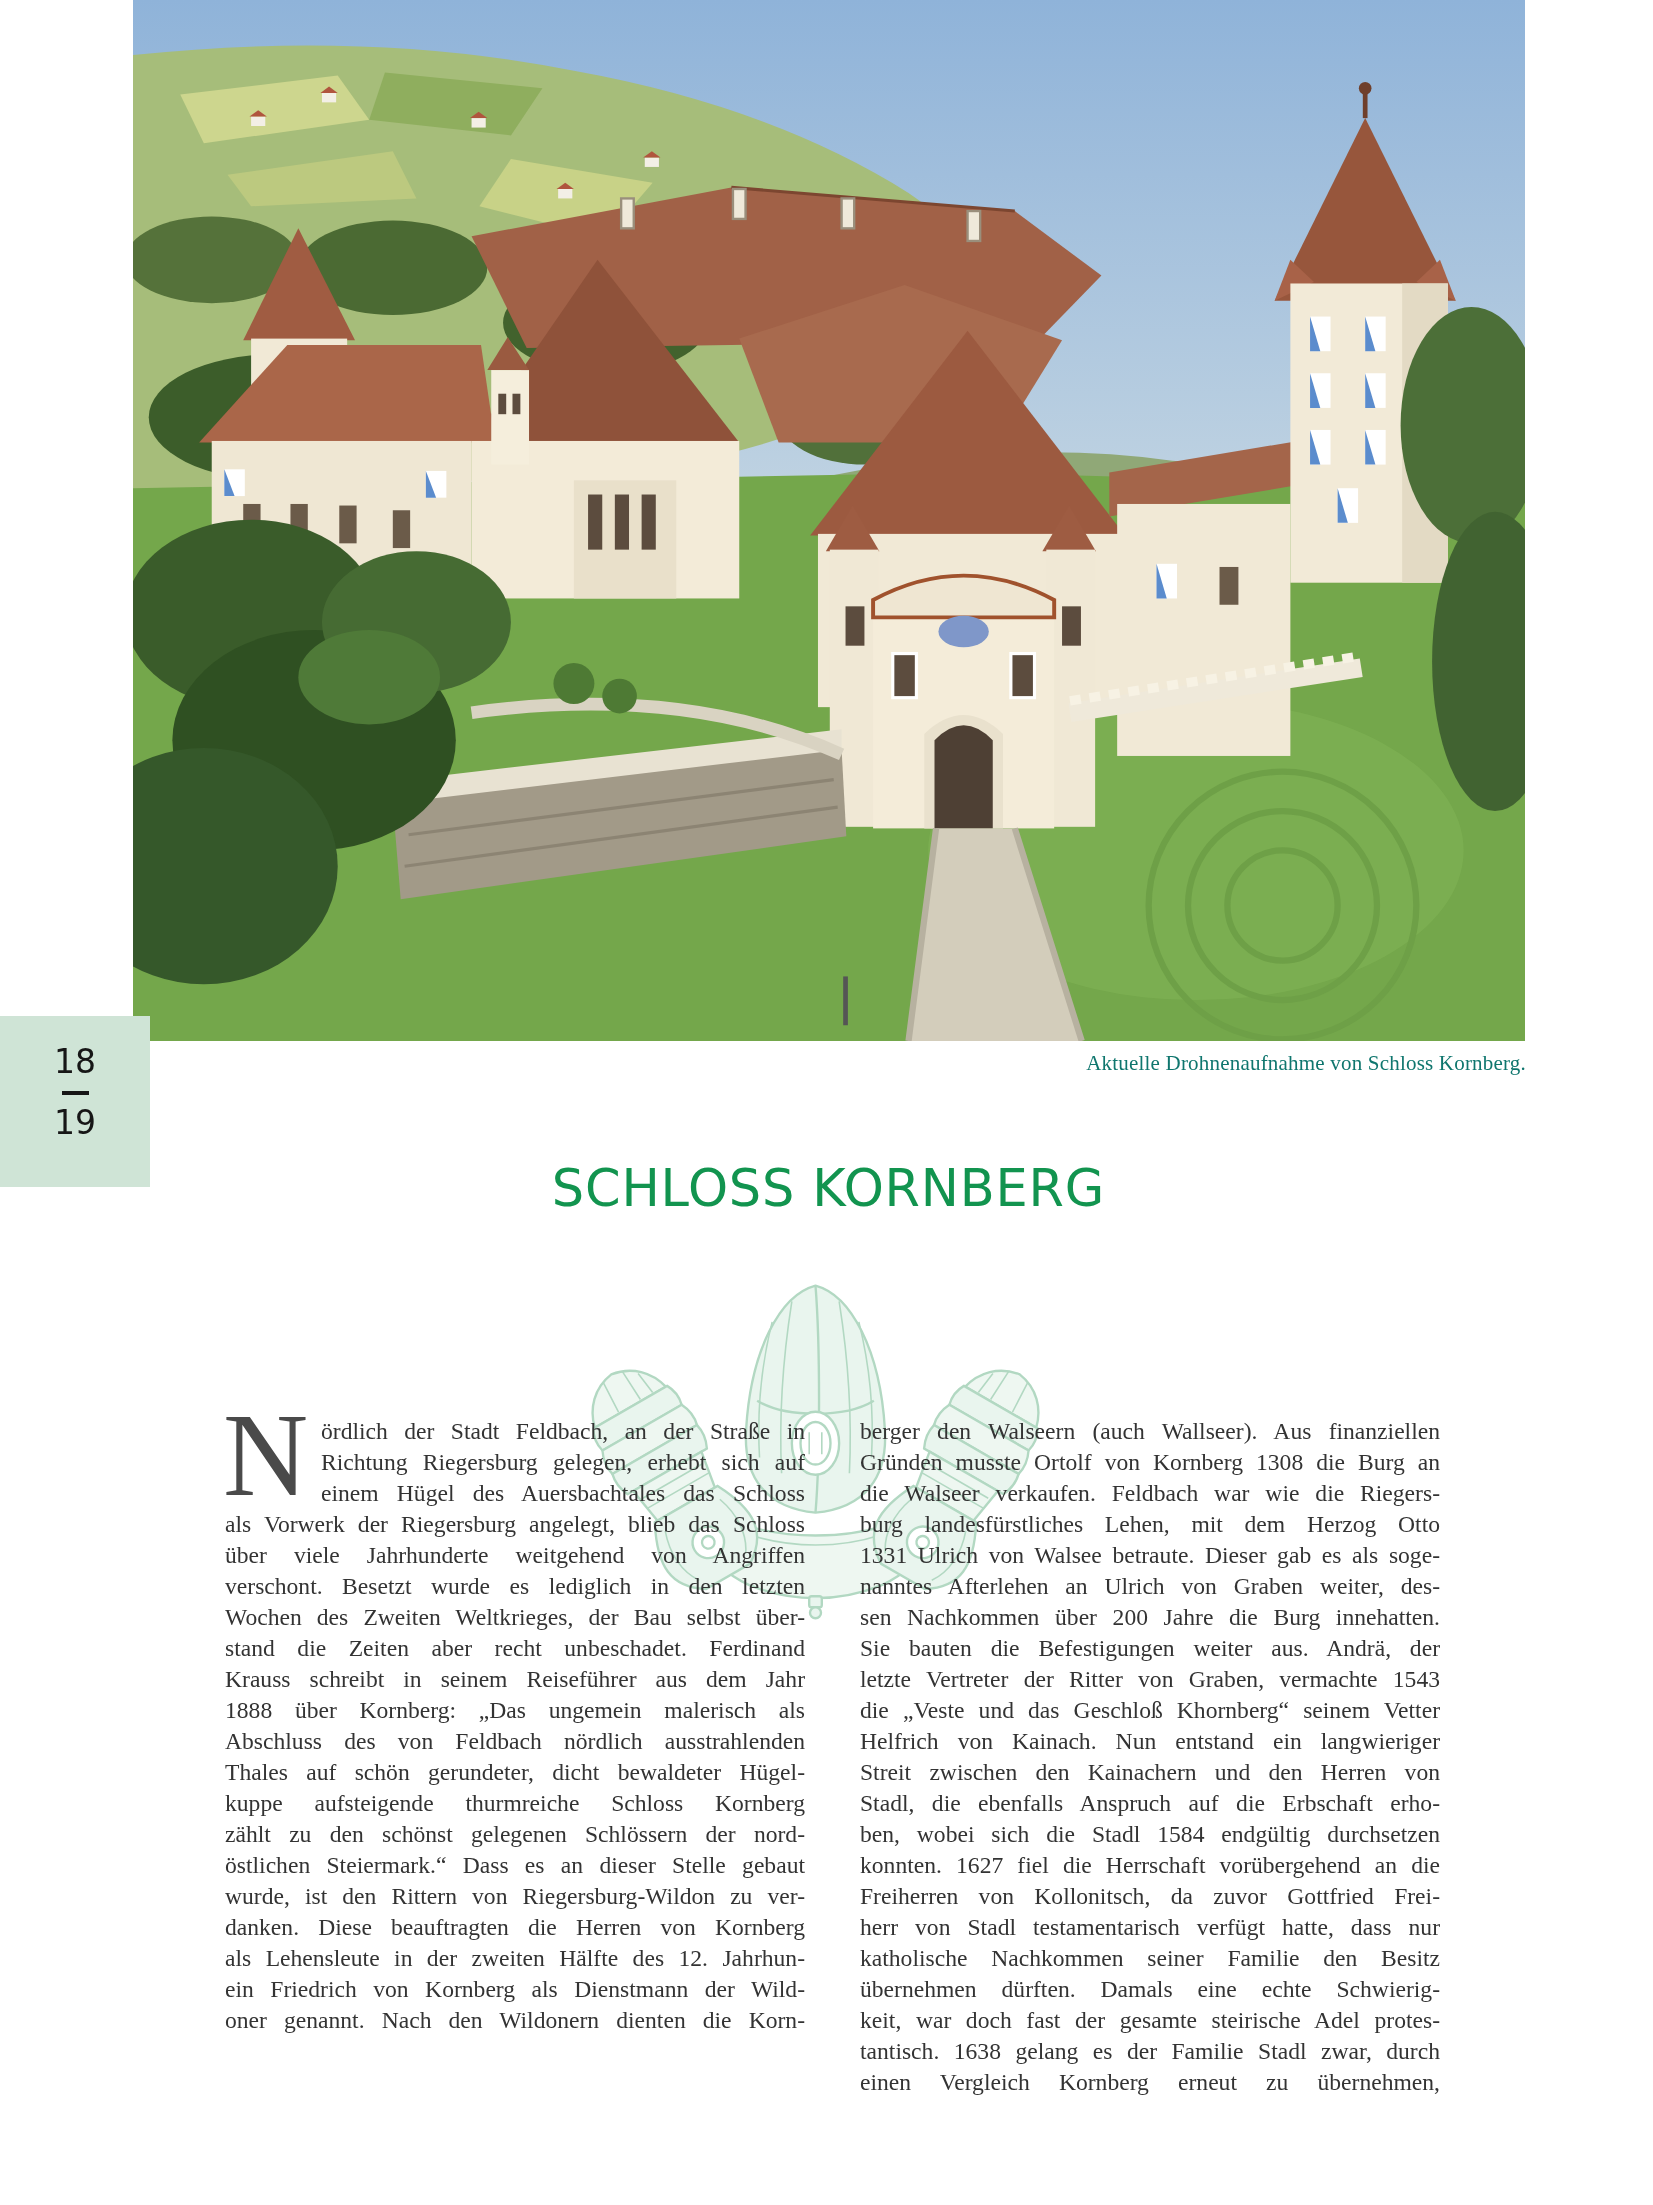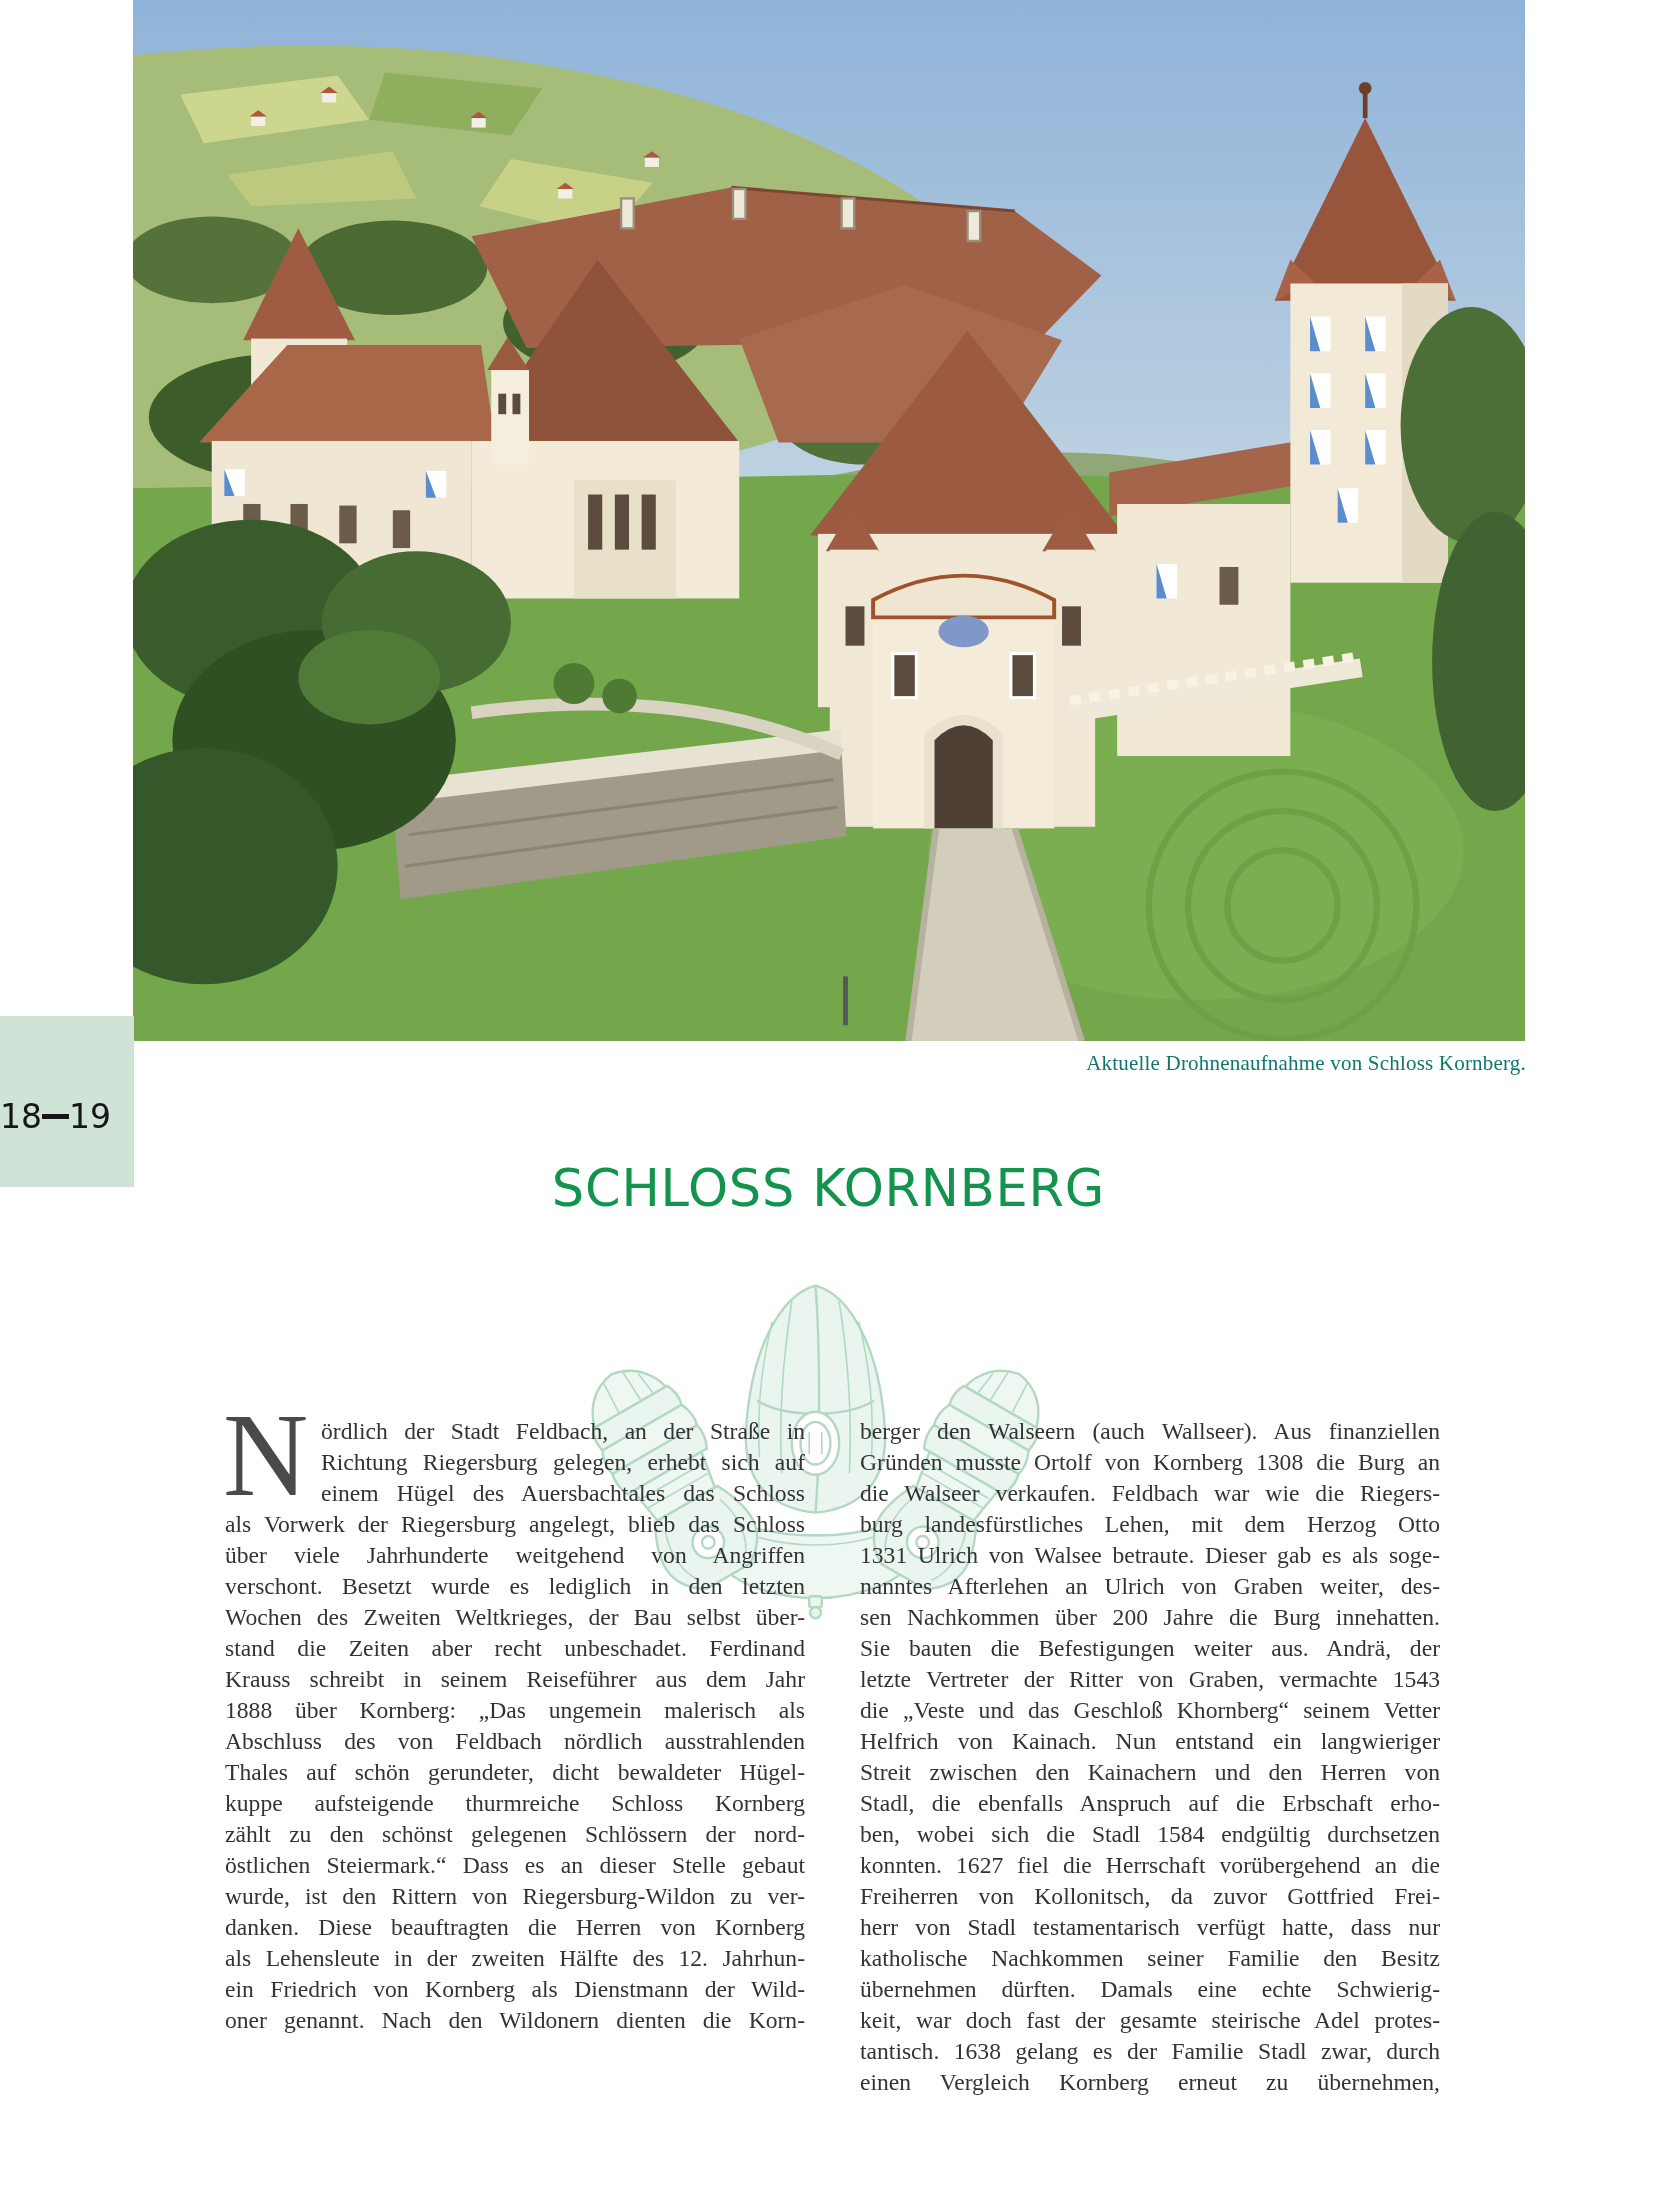--- a/index.html
+++ b/index.html
@@ -8,23 +8,23 @@
 
   
   #photo{position:absolute;left:133px;top:0;width:1392px;height:1041px;}
   #photo svg{display:block;width:100%;height:100%;}
 
   
   #caption{position:absolute;left:921px;top:1051px;width:605px;text-align:right;
            font-size:21px;line-height:25px;color:#0f766e;letter-spacing:0.2px;}
 
   
-  #pagetab{position:absolute;left:0;top:1016px;width:134px;height:171px;
+  #pagetab{position:absolute;left:0;top:1016px;width:150px;height:171px;
            background:var(--page-number-bg,#cfe4d6);
-           display:flex;align-items:center;padding-top:29px;box-sizing:border-box;
+           display:flex;flex-direction:column;align-items:center;padding-top:29px;box-sizing:border-box;
            font-family:"DejaVu Sans","Liberation Sans",sans-serif;color:#161616;}
   .pagenum{font-size:33px;line-height:33px;font-weight:400;}
   #pagedash{width:27px;height:4.7px;background:#161616;margin:12.6px 0 11px 0;}
 
   
   #title{position:absolute;left:225px;top:1153px;width:1207px;text-align:center;
          font-family:"DejaVu Sans","Liberation Sans",sans-serif;
          font-size:51px;line-height:72px;font-weight:400;letter-spacing:0.8px;
          color:var(--accent-green,#12944f);}
 

